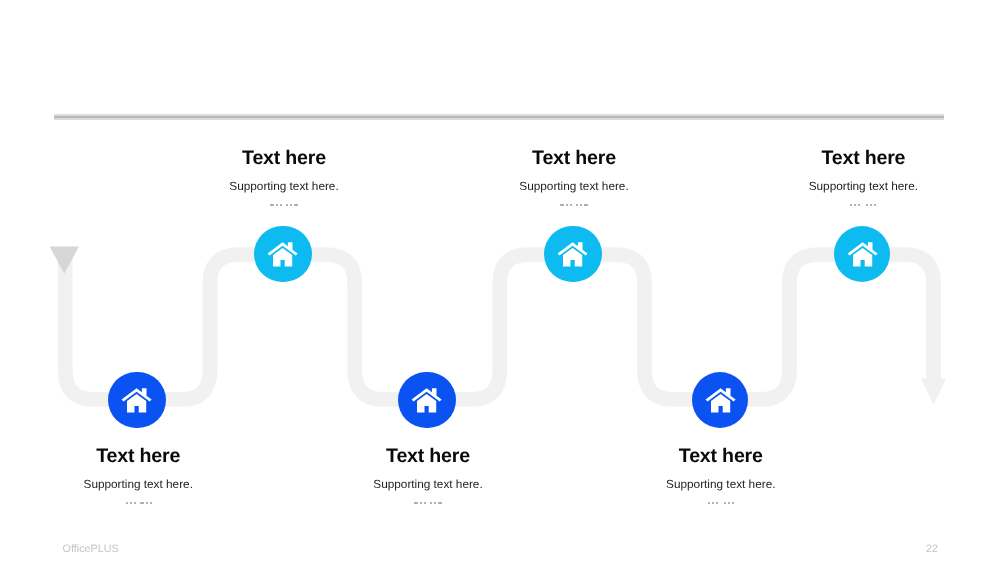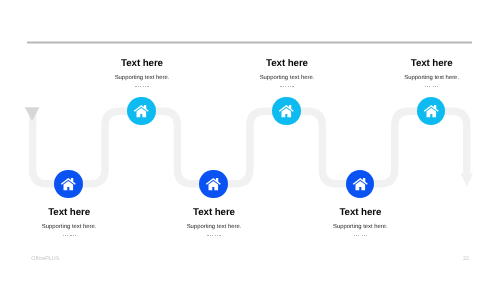--- a/index.html
+++ b/index.html
@@ -1,19 +1,19 @@
 <!DOCTYPE html>
 <html><head>
 <meta charset="utf-8">
 <title>Zigzag Timeline Slide</title>
 <style>
   html,body{margin:0;padding:0;}
   body{width:500px;height:281px;background:#ffffff;font-family:"Liberation Sans",sans-serif;
        overflow:hidden;position:relative;-webkit-font-smoothing:antialiased;text-rendering:geometricPrecision;}
-  .slide{position:absolute;left:0;top:0;width:500px;height:248px;background:#ffffff;border-radius:30px;}
+  .slide{position:absolute;left:0;top:16px;width:500px;height:248px;background:#ffffff;border-radius:30px;}
   .divider{position:absolute;left:27.4px;top:41px;width:445px;height:3px;background:linear-gradient(to bottom,#dcdcdc 0%,#dcdcdc 33%,#b8b8b8 34%,#b8b8b8 66%,#dadada 67%,#dadada 100%);}
   svg.pathsvg{position:absolute;left:0;top:0;width:500px;height:281px;}
   .node{position:absolute;width:28.5px;height:28.5px;border-radius:50%;}
   .node svg{position:absolute;left:0;top:0;width:28.5px;height:28.5px;display:block;}
   .blk{position:absolute;width:180px;text-align:center;transform:translateZ(0);opacity:0.999;}
   .blk.top{top:58px;}
   .blk.bottom{top:207px;}
   .t1{font-size:9.8px;font-weight:bold;color:#0a0a0a;letter-spacing:-0.1px;line-height:12px;}
   .t2{font-size:5.9px;color:#1d1d1d;line-height:8px;margin-top:3.5px;}
   .t3{margin-top:2.9px;height:5px;display:flex;align-items:center;justify-content:center;gap:2.6px;}

